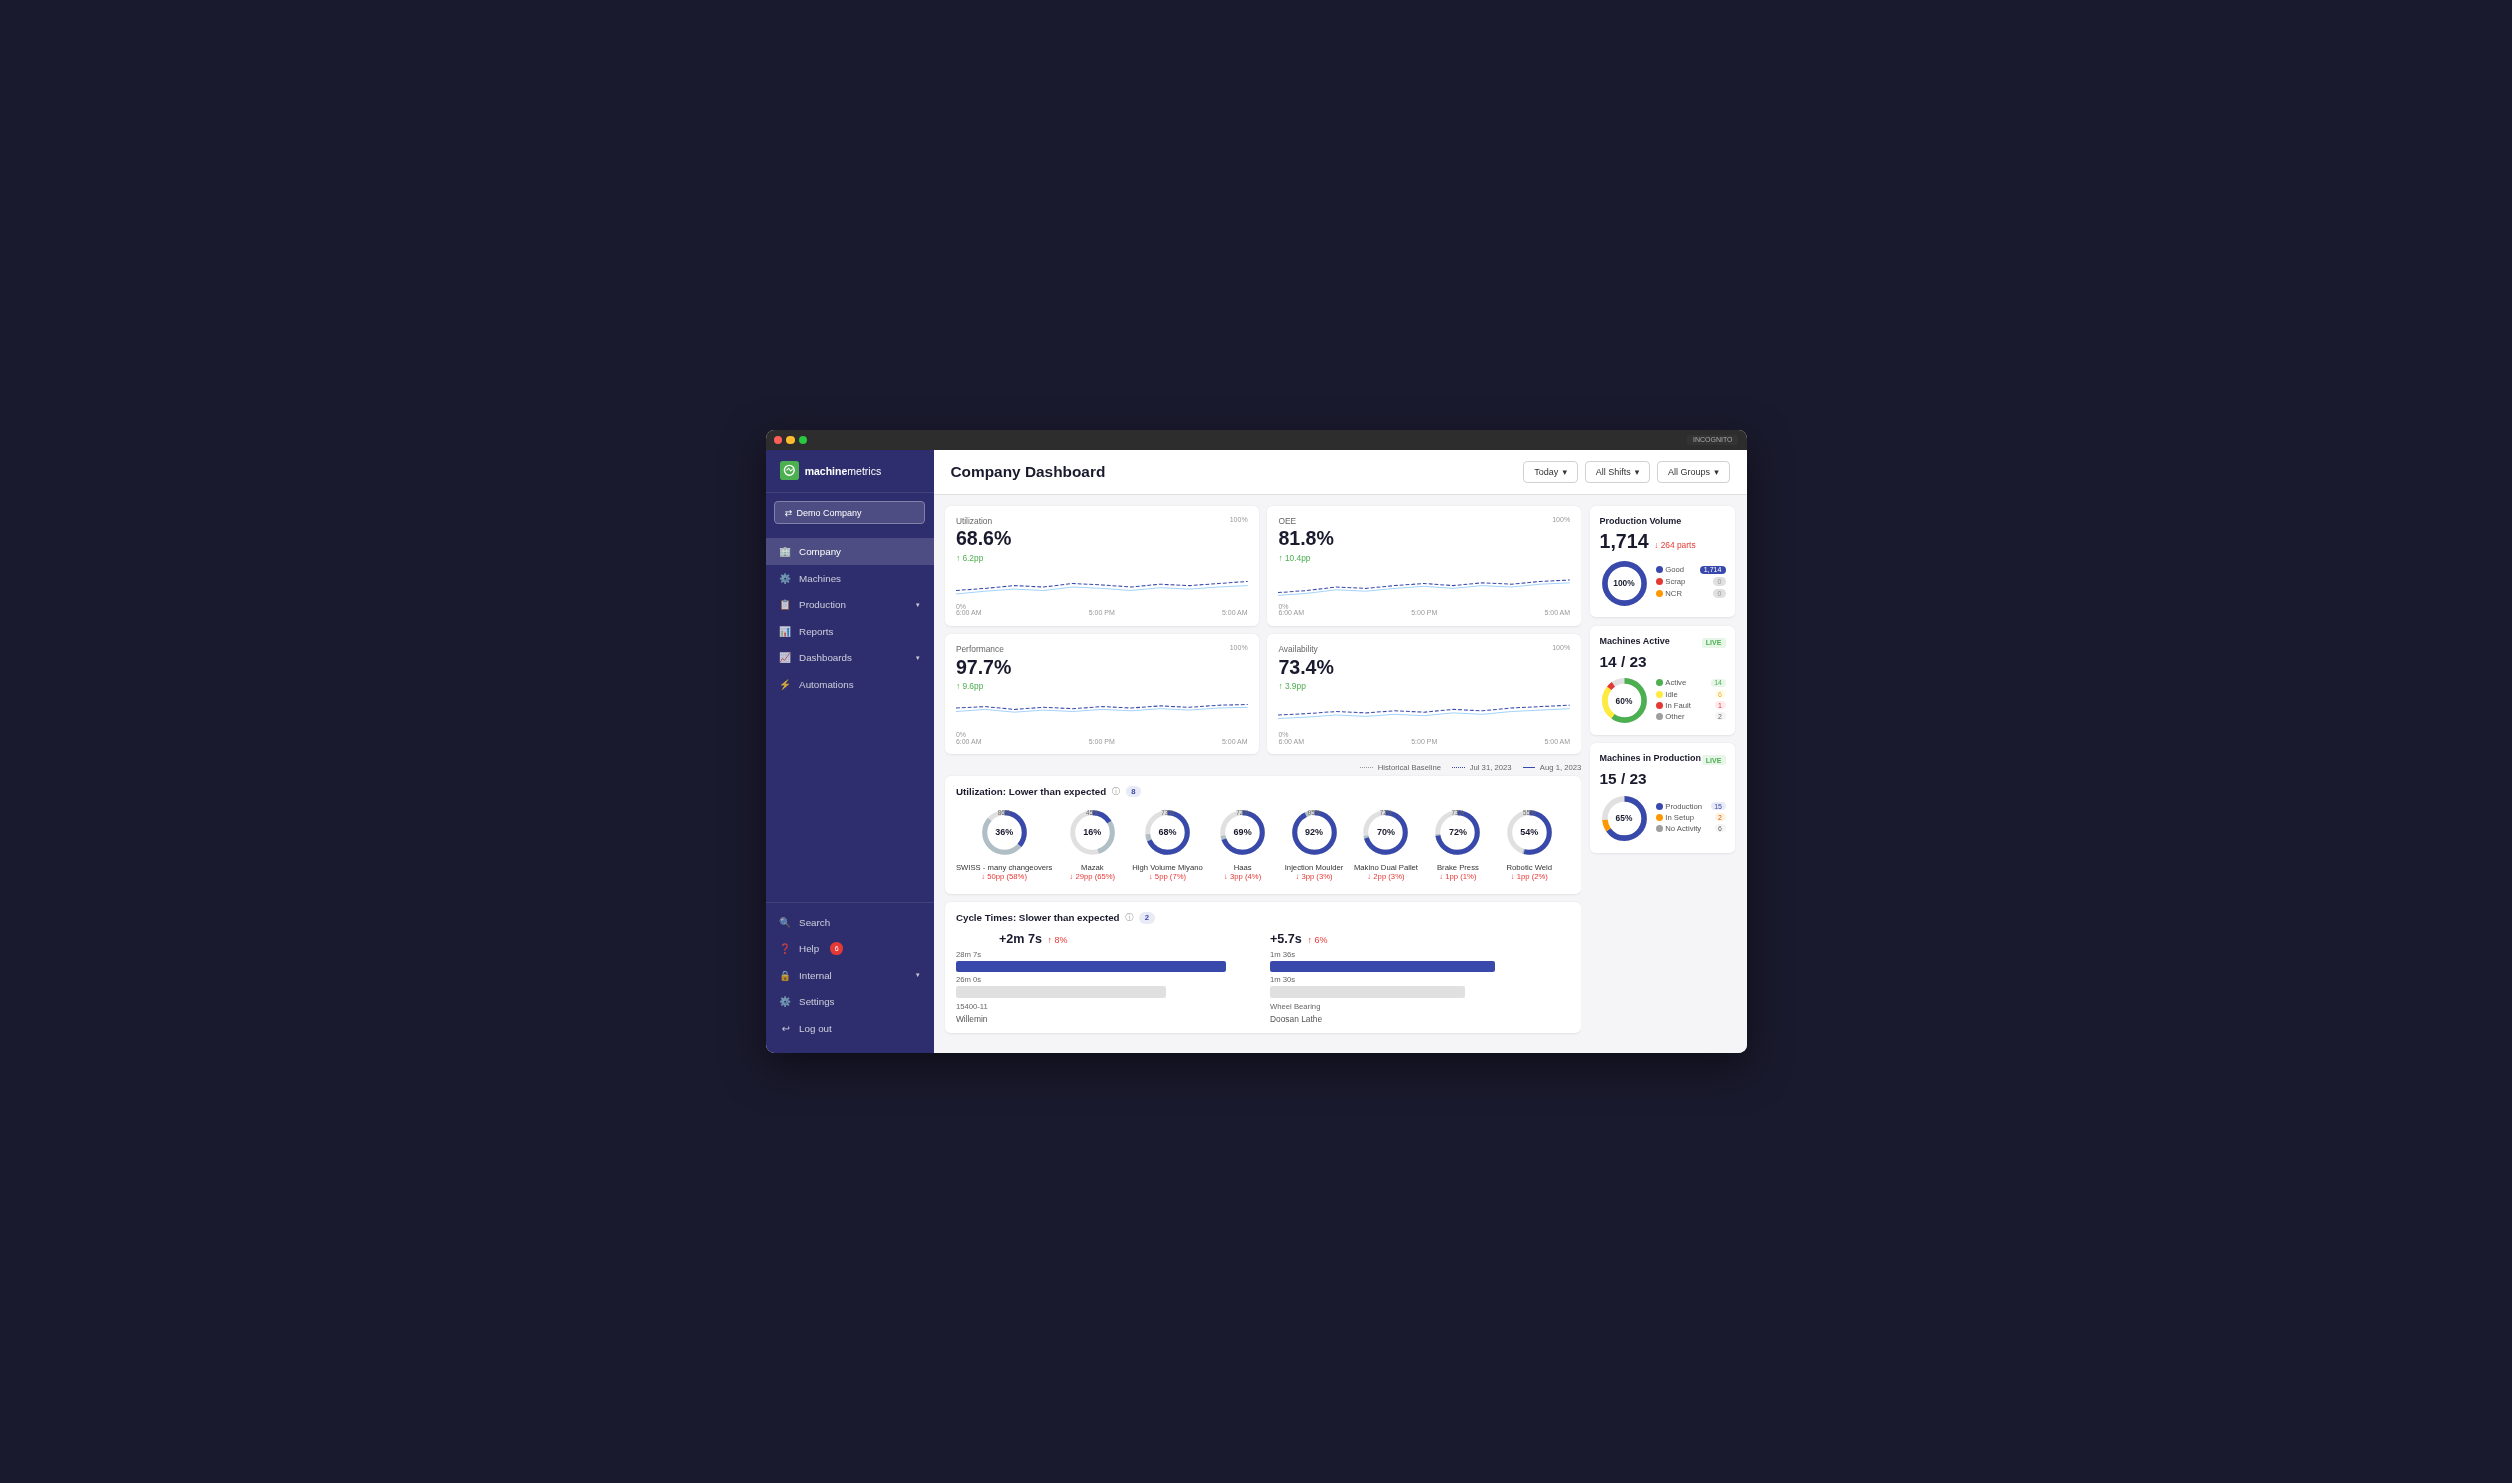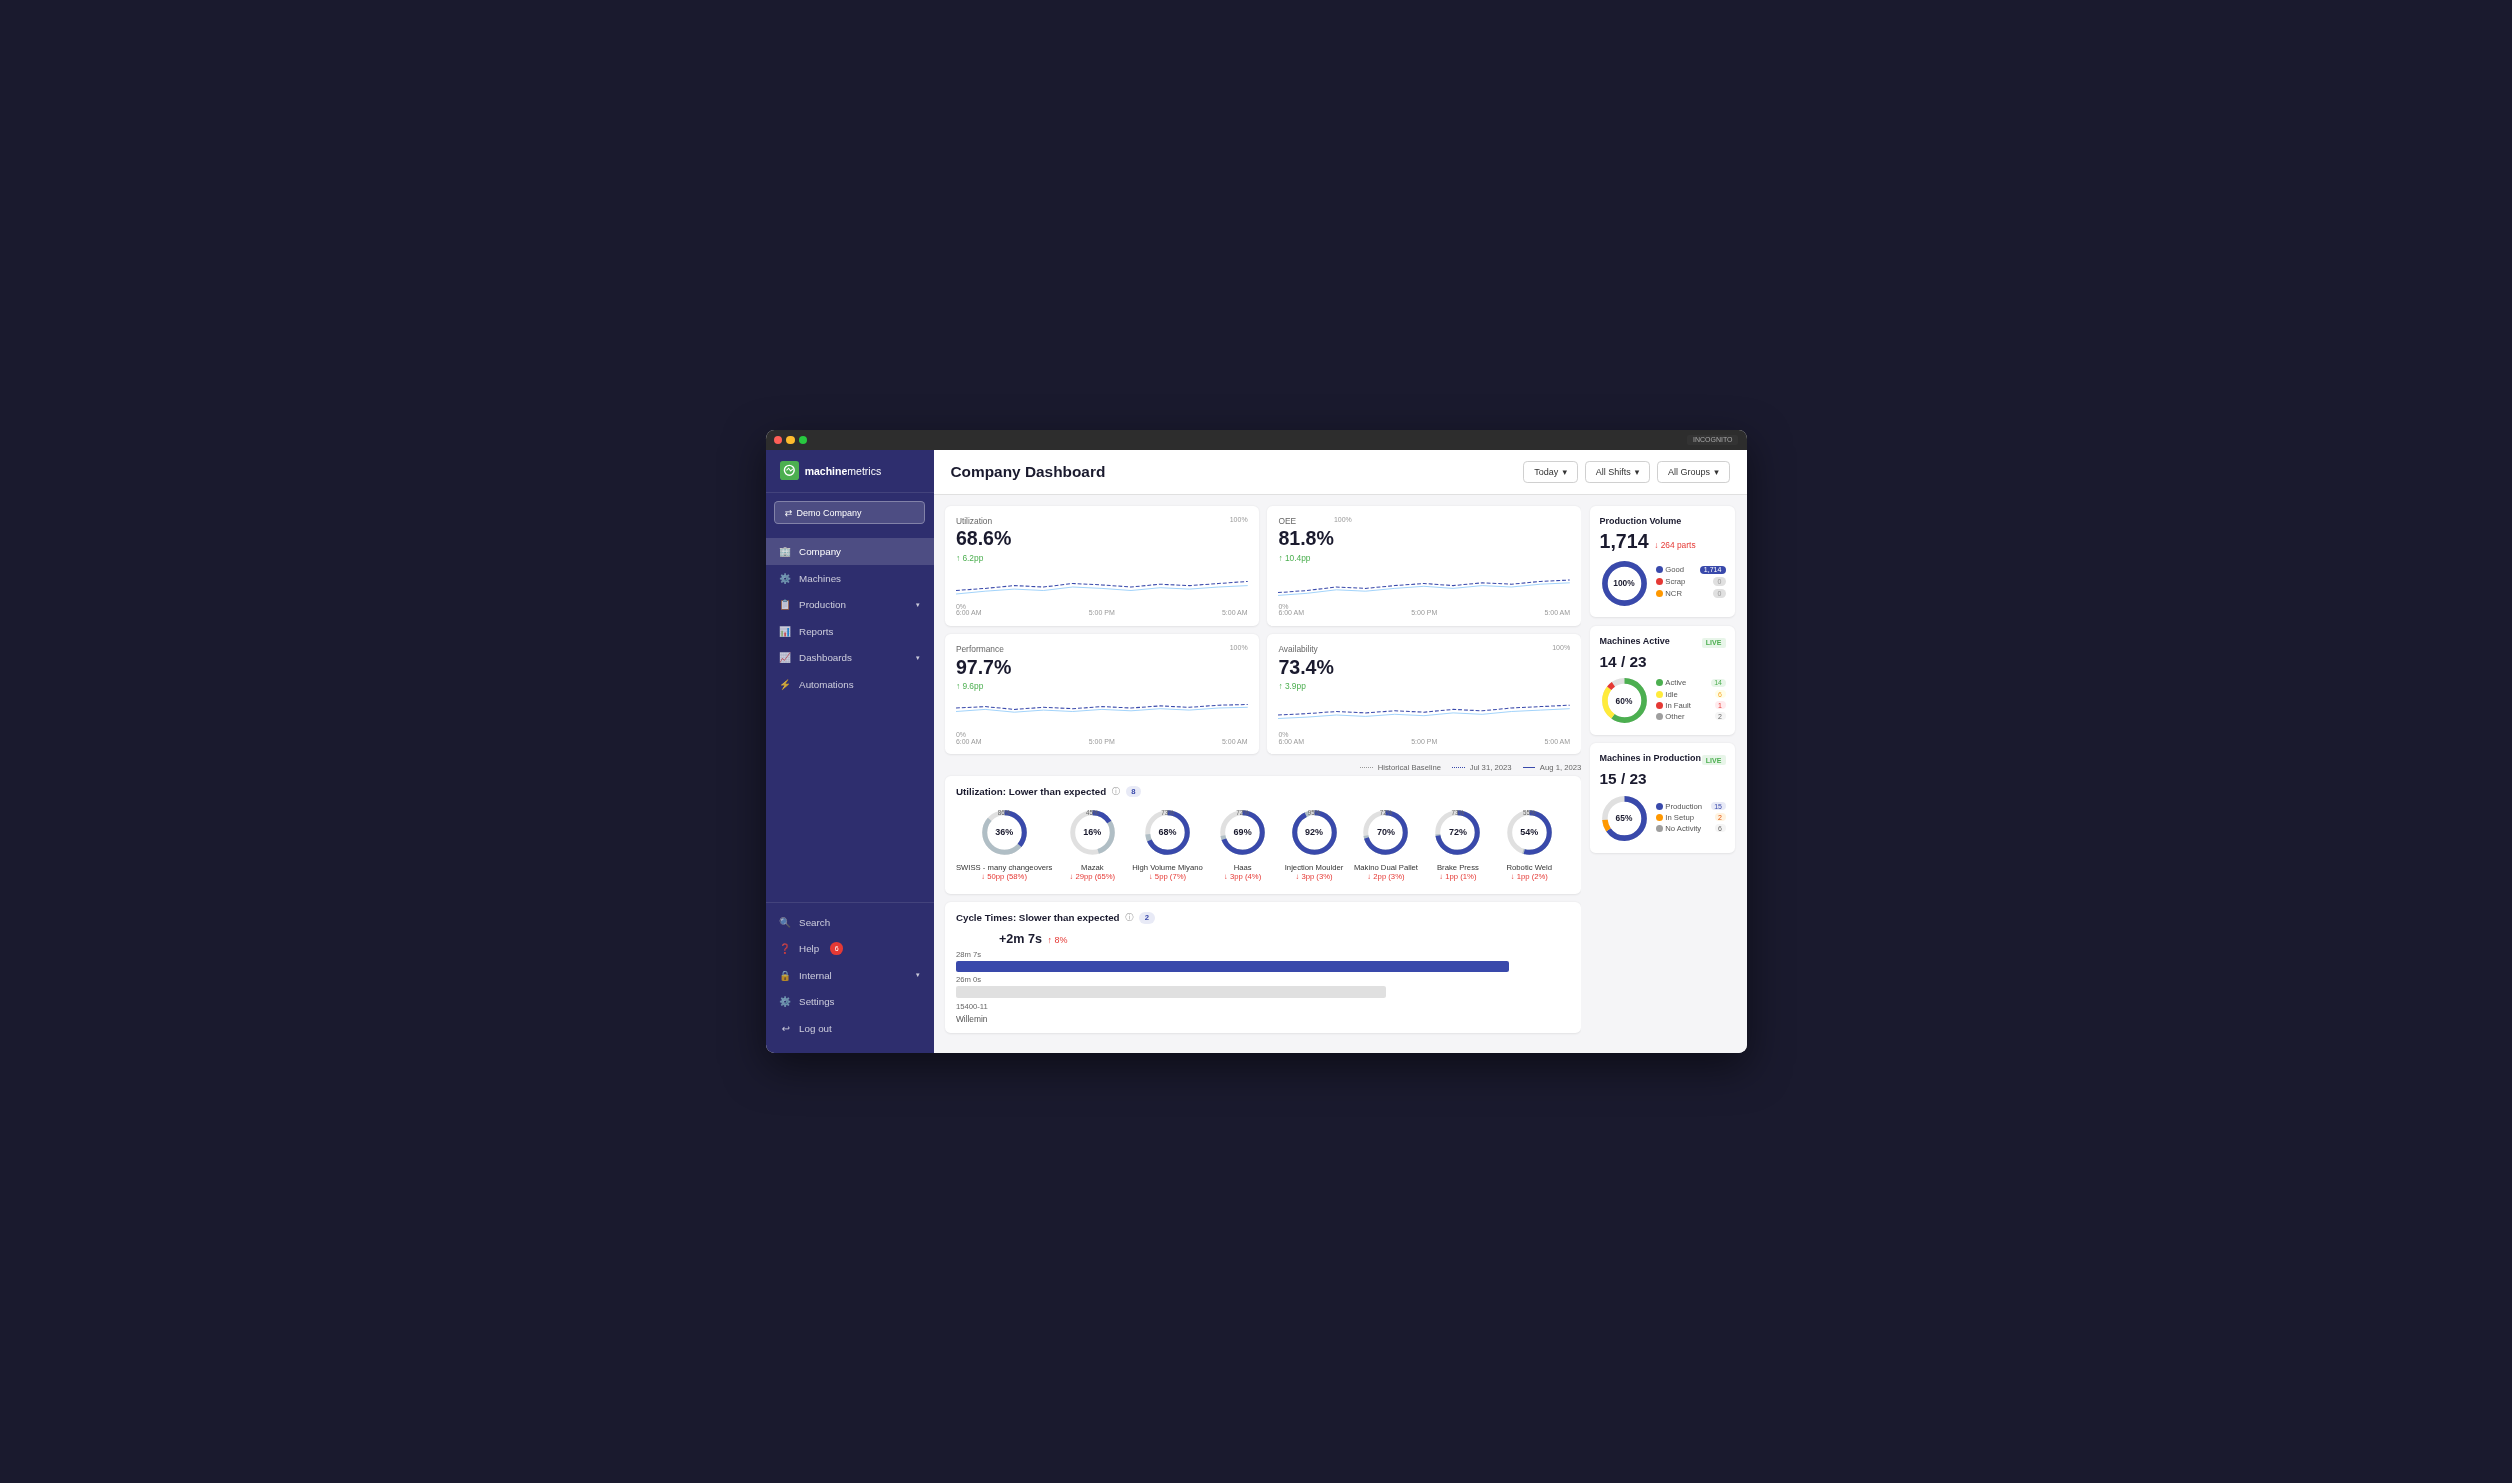--- a/index.html
+++ b/index.html
@@ -214,21 +214,21 @@
                   <div style="font-size:7px;color:#999;text-align:left;">0%</div>
                 </div>
                 <div class="chart-labels">
                   <span>6:00 AM</span>
                   <span>5:00 PM</span>
                   <span>5:00 AM</span>
                 </div>
               </div>
 
               <div class="metric-card">
-                <div style="display:flex;justify-content:flex-start;align-items:flex-start;">
+                <div style="display:flex;justify-content:space-between;align-items:flex-start;">
                   <div>
                     <div class="metric-label">OEE</div>
                     <div class="metric-value">81.8%</div>
                     <div class="metric-change">↑ 10.4pp</div>
                   </div>
                   <div style="text-align:right;">
                     <div style="font-size:7px;color:#999;">100%</div>
                   </div>
                 </div>
                 <div class="metric-chart">
@@ -442,20 +442,34 @@
     </div>
     <div class="cycle-bar-container">
       <div style="font-size:7.7px;color:#666;margin-bottom:1.4px;">28m 7s</div>
       <div class="cycle-bar" style="width:90%;"></div>
       <div style="font-size:7.7px;color:#666;margin-top:2.8px;">26m 0s</div>
       <div class="cycle-bar-ref" style="width:70%;"></div>
     </div>
     <div class="cycle-info">15400-11</div>
     <div class="cycle-machine">Willemin</div>
   </div>
+                  <div class="cycle-item">
+    <div style="display:flex;align-items:baseline;gap:5.6px;">
+      <span class="cycle-time-val">+5.7s</span>
+      <span class="cycle-pct">↑ 6%</span>
+    </div>
+    <div class="cycle-bar-container">
+      <div style="font-size:7.7px;color:#666;margin-bottom:1.4px;">1m 36s</div>
+      <div class="cycle-bar" style="width:75%;"></div>
+      <div style="font-size:7.7px;color:#666;margin-top:2.8px;">1m 30s</div>
+      <div class="cycle-bar-ref" style="width:65%;"></div>
+    </div>
+    <div class="cycle-info">Wheel Bearing</div>
+    <div class="cycle-machine">Doosan Lathe</div>
+  </div>
                 </div>
             </div>
           </div>
 
           <div class="right-panel">
 
             <div class="right-card">
               <div class="right-card-title">Production Volume</div>
               <div style="display:flex;align-items:baseline;gap:5.6px;">
                 <div class="prod-volume-val">1,714</div>

